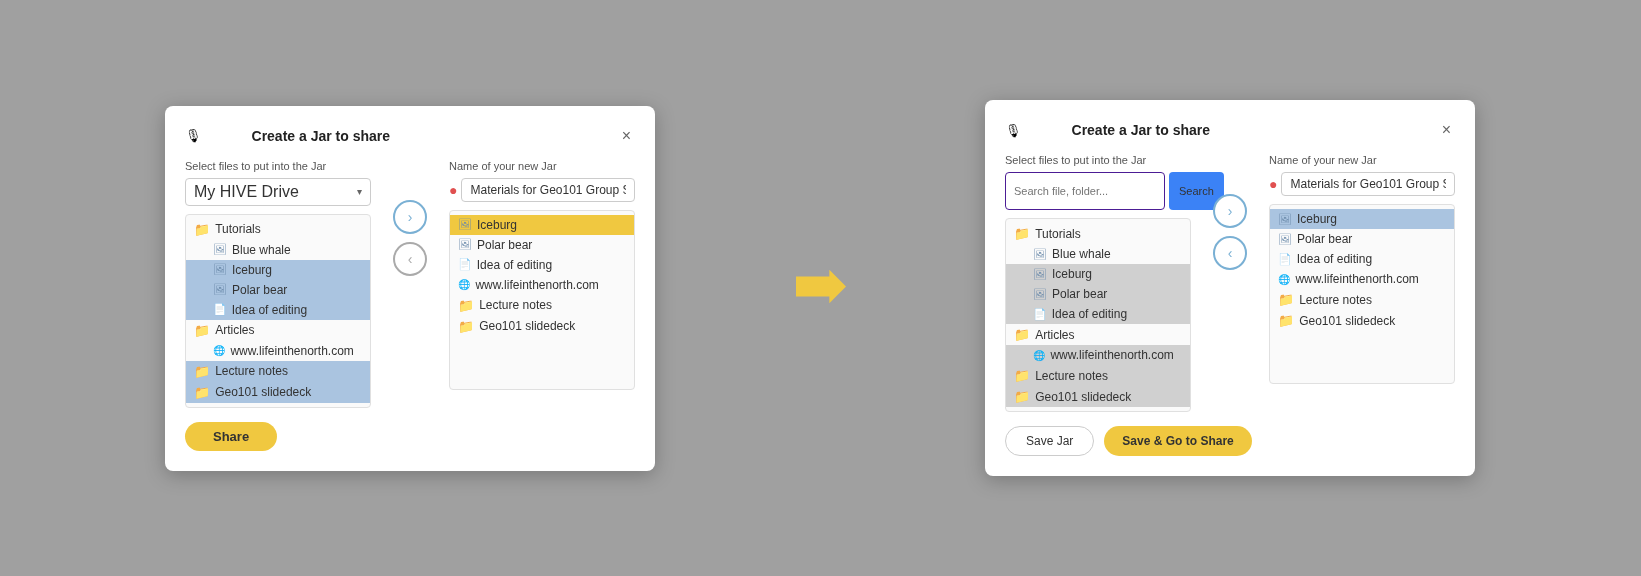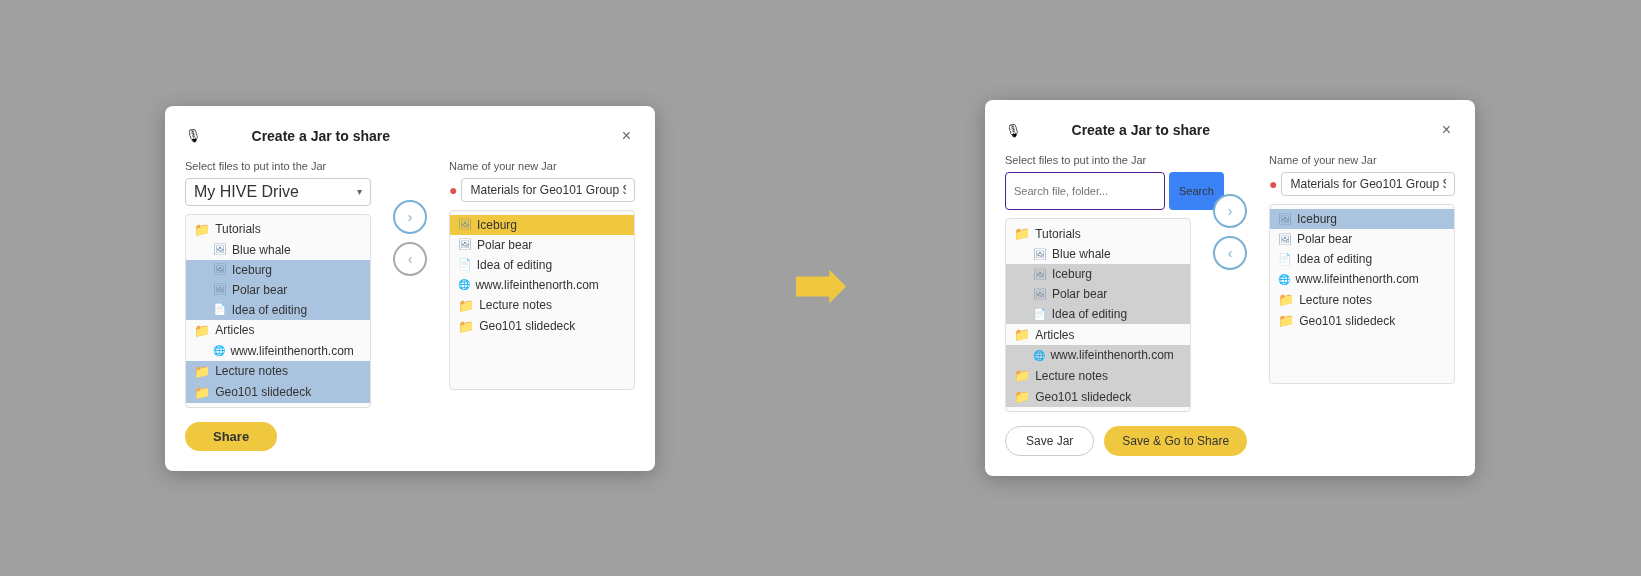--- a/index.html
+++ b/index.html
@@ -290,21 +290,21 @@
       cursor: pointer;
       color: #333;
     }
 
     .btn-save-go {
       background: #f0c840;
       border: none;
       border-radius: 20px;
       padding: 7px 18px;
       font-size: 12px;
-      font-weight: 400;
+      font-weight: 700;
       cursor: pointer;
       color: #333;
     }
 
     .mic-icon { font-size: 13px; }
   </style>
 </head>
 <body>
 
 <div class="page-wrapper">

